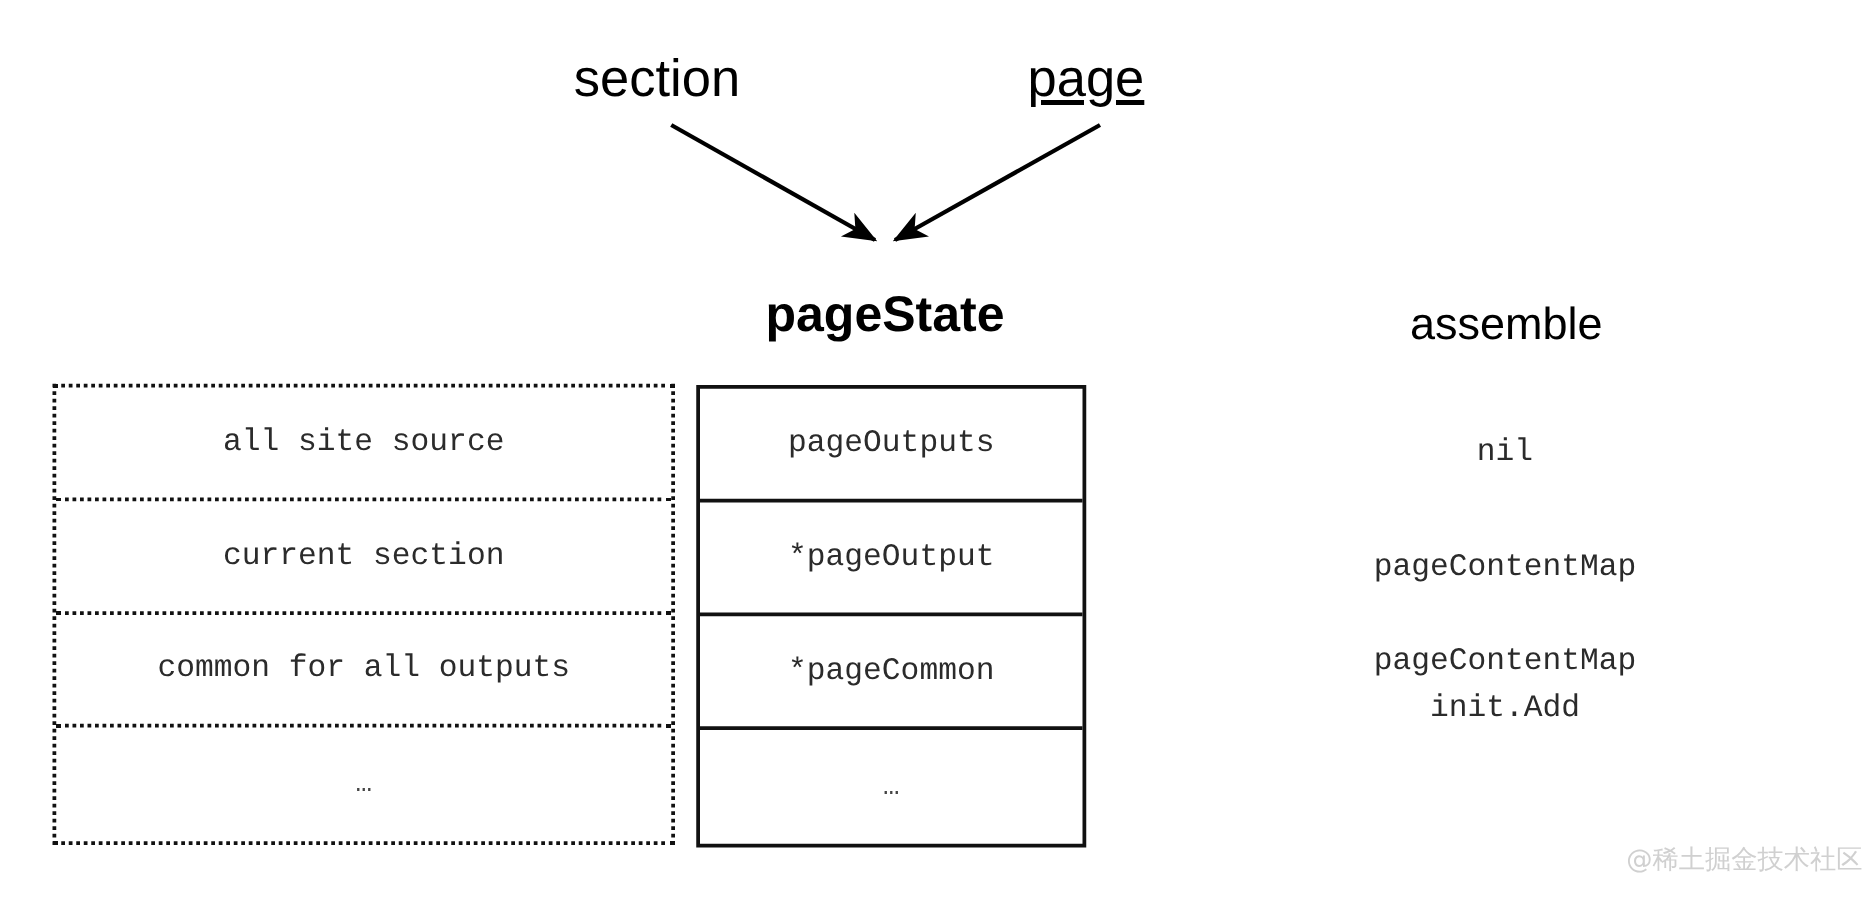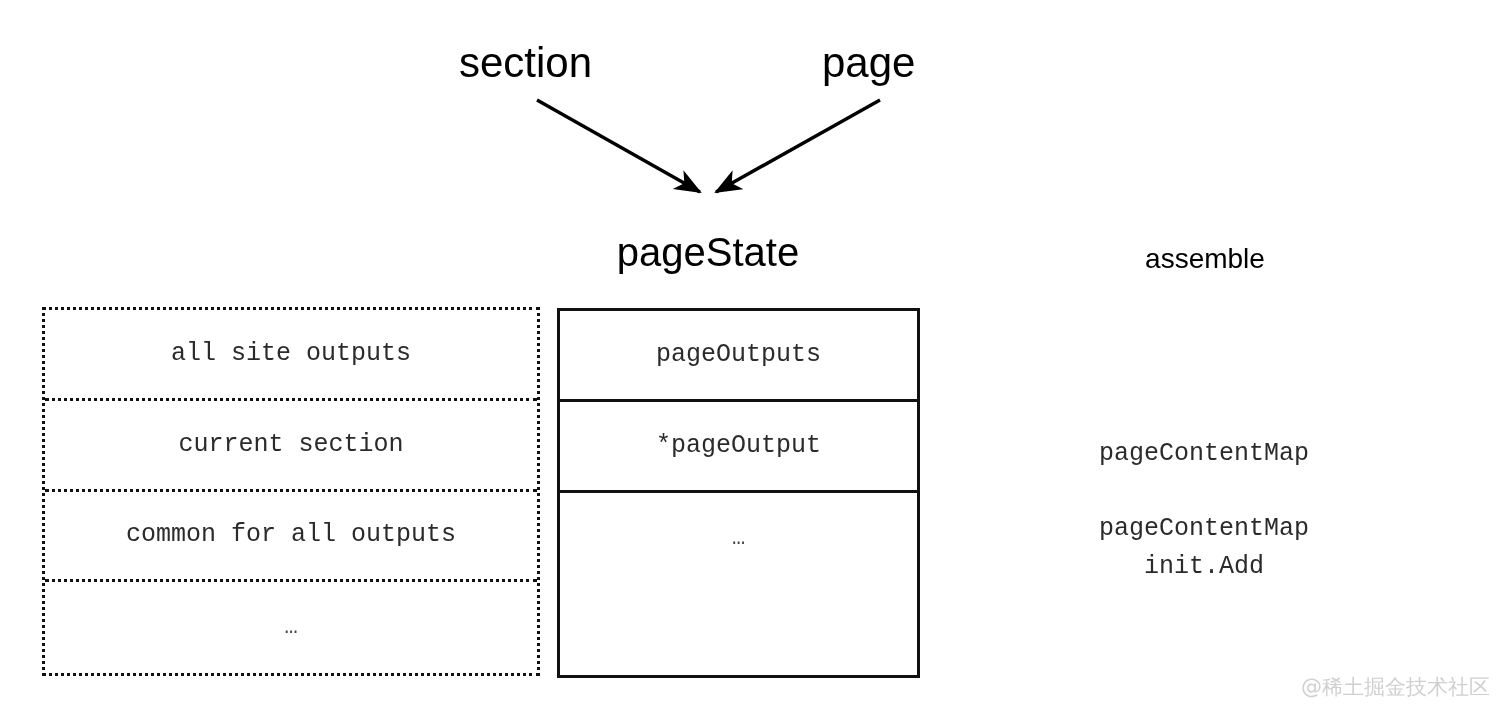--- a/index.html
+++ b/index.html
@@ -26,21 +26,21 @@
   
   .top-label {
     position: absolute;
     font-family: "Liberation Sans", sans-serif;
     font-size: 42px;
     line-height: 42px;
     color: #000;
     white-space: nowrap;
   }
   #label-section { left: 443px; top: 42px; }
-  #label-page    { left: 806px; top: 42px; }
+  #label-page    { left: 806px; top: 42px; text-decoration: underline; }
 
   
   #arrows {
     position: absolute;
     left: 0; top: 0;
     width: 1500px;
     height: 718px;
     pointer-events: none;
   }
 
@@ -51,26 +51,27 @@
     color: #000;
     white-space: nowrap;
     text-align: center;
   }
   #heading-pagestate {
     left: 541px;
     top: 229px;
     width: 302px;
     font-size: 40px;
     line-height: 46px;
+    font-weight: bold;
   }
   #heading-assemble {
     left: 1038px;
     top: 240px;
     width: 302px;
-    font-size: 28px;
+    font-size: 36px;
     line-height: 38px;
     text-align: center;
   }
 
   
   .table {
     position: absolute;
     box-sizing: border-box;
   }
   #left-table {
@@ -86,21 +87,21 @@
     display: flex;
     align-items: center;
     justify-content: center;
     border-bottom: 3px dotted #111;
   }
   #left-table .row:last-child { border-bottom: none; }
 
   #center-table {
     left: 541px;
     top: 308px;
-    width: 363px;
+    width: 312px;
     height: 370px;
     border: 3px solid #111;
   }
   #center-table .row {
     box-sizing: border-box;
     height: 25%;
     display: flex;
     align-items: center;
     justify-content: center;
     border-bottom: 3px solid #111;
@@ -171,46 +172,52 @@
     </defs>
     <line x1="521" y1="100" x2="684" y2="192" stroke="#000" stroke-width="3.4" marker-end="url(#ah)"></line>
     <line x1="864" y1="100" x2="700" y2="192" stroke="#000" stroke-width="3.4" marker-end="url(#ah)"></line>
   </svg>
 
   <div class="col-heading" id="heading-pagestate">pageState</div>
   <div class="col-heading" id="heading-assemble">assemble</div>
 
   <div class="table" id="left-table">
     <div class="row">
-      <span class="cell-text">all site outputs</span>
+      <span class="cell-text">all site source</span>
     </div>
     <div class="row">
       <span class="cell-text">current section</span>
     </div>
     <div class="row">
       <span class="cell-text">common for all outputs</span>
     </div>
     <div class="row">
       <span class="cell-text ellipsis">…</span>
     </div>
   </div>
 
   <div class="table" id="center-table">
     <div class="row">
       <span class="cell-text">pageOutputs</span>
     </div>
     <div class="row">
       <span class="cell-text">*pageOutput</span>
     </div>
     <div class="row">
+      <span class="cell-text">*pageCommon</span>
+    </div>
+    <div class="row">
       <span class="cell-text ellipsis">…</span>
     </div>
   </div>
 
   <div id="right-col">
+    <div class="right-row" id="right-row-0">
+      <span class="sub">nil</span>
+    </div>
     <div class="right-row" id="right-row-1">
       <span class="sub">pageContentMap</span>
     </div>
     <div class="right-row" id="right-row-2">
       <span class="sub">pageContentMap</span>
       <span class="sub">init.Add</span>
     </div>
   </div>
 
   <div id="watermark">@稀土掘金技术社区</div>

